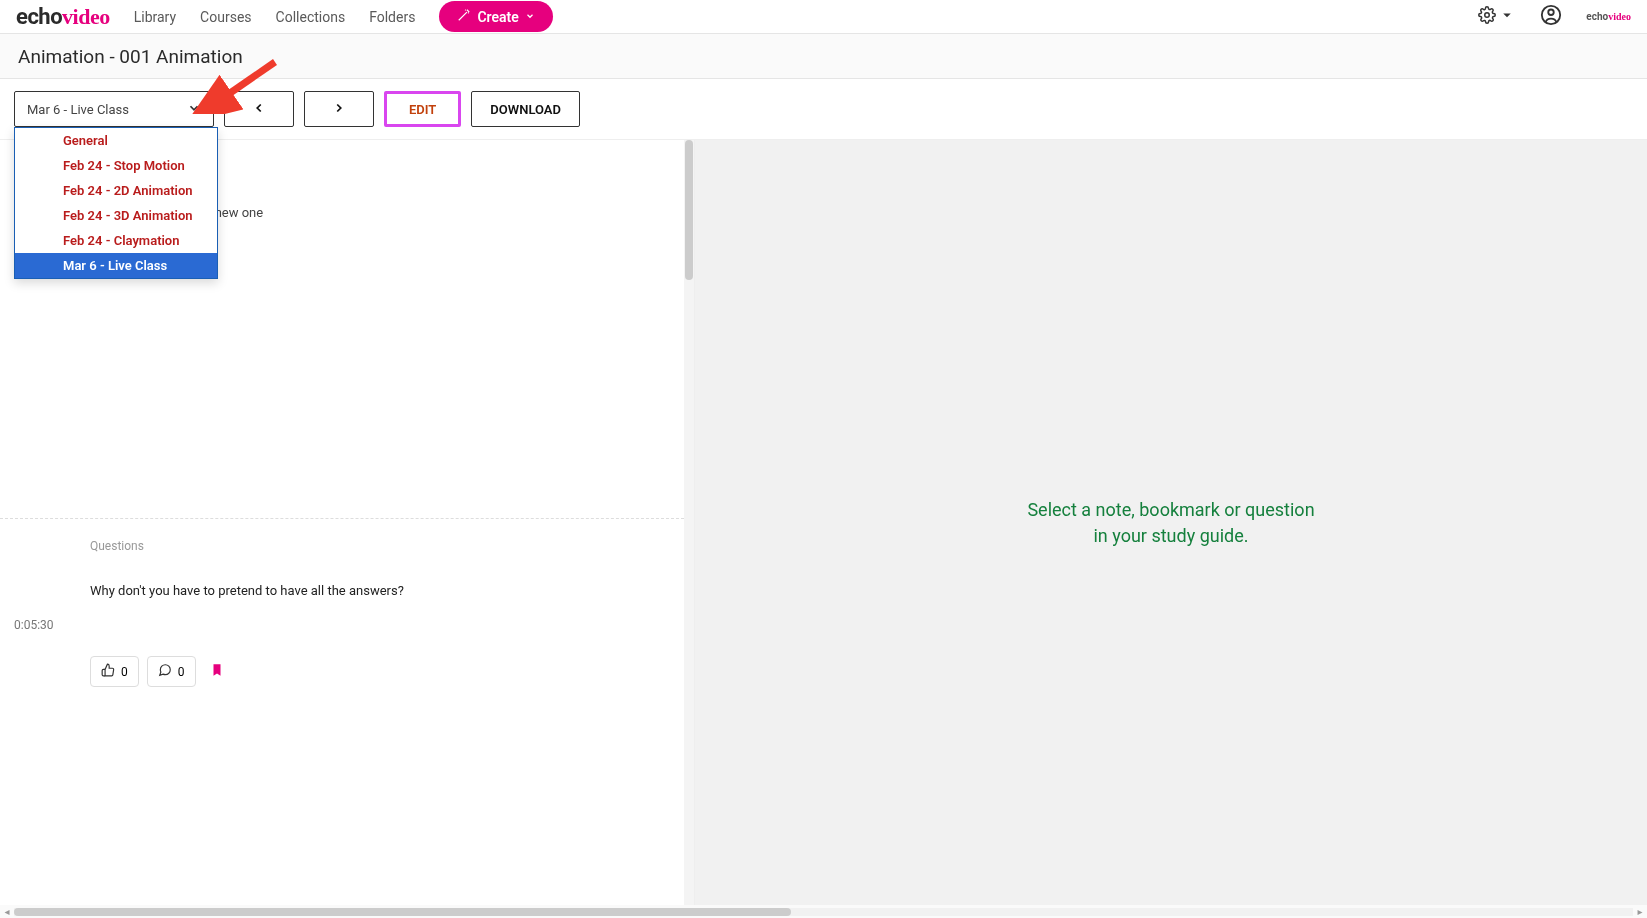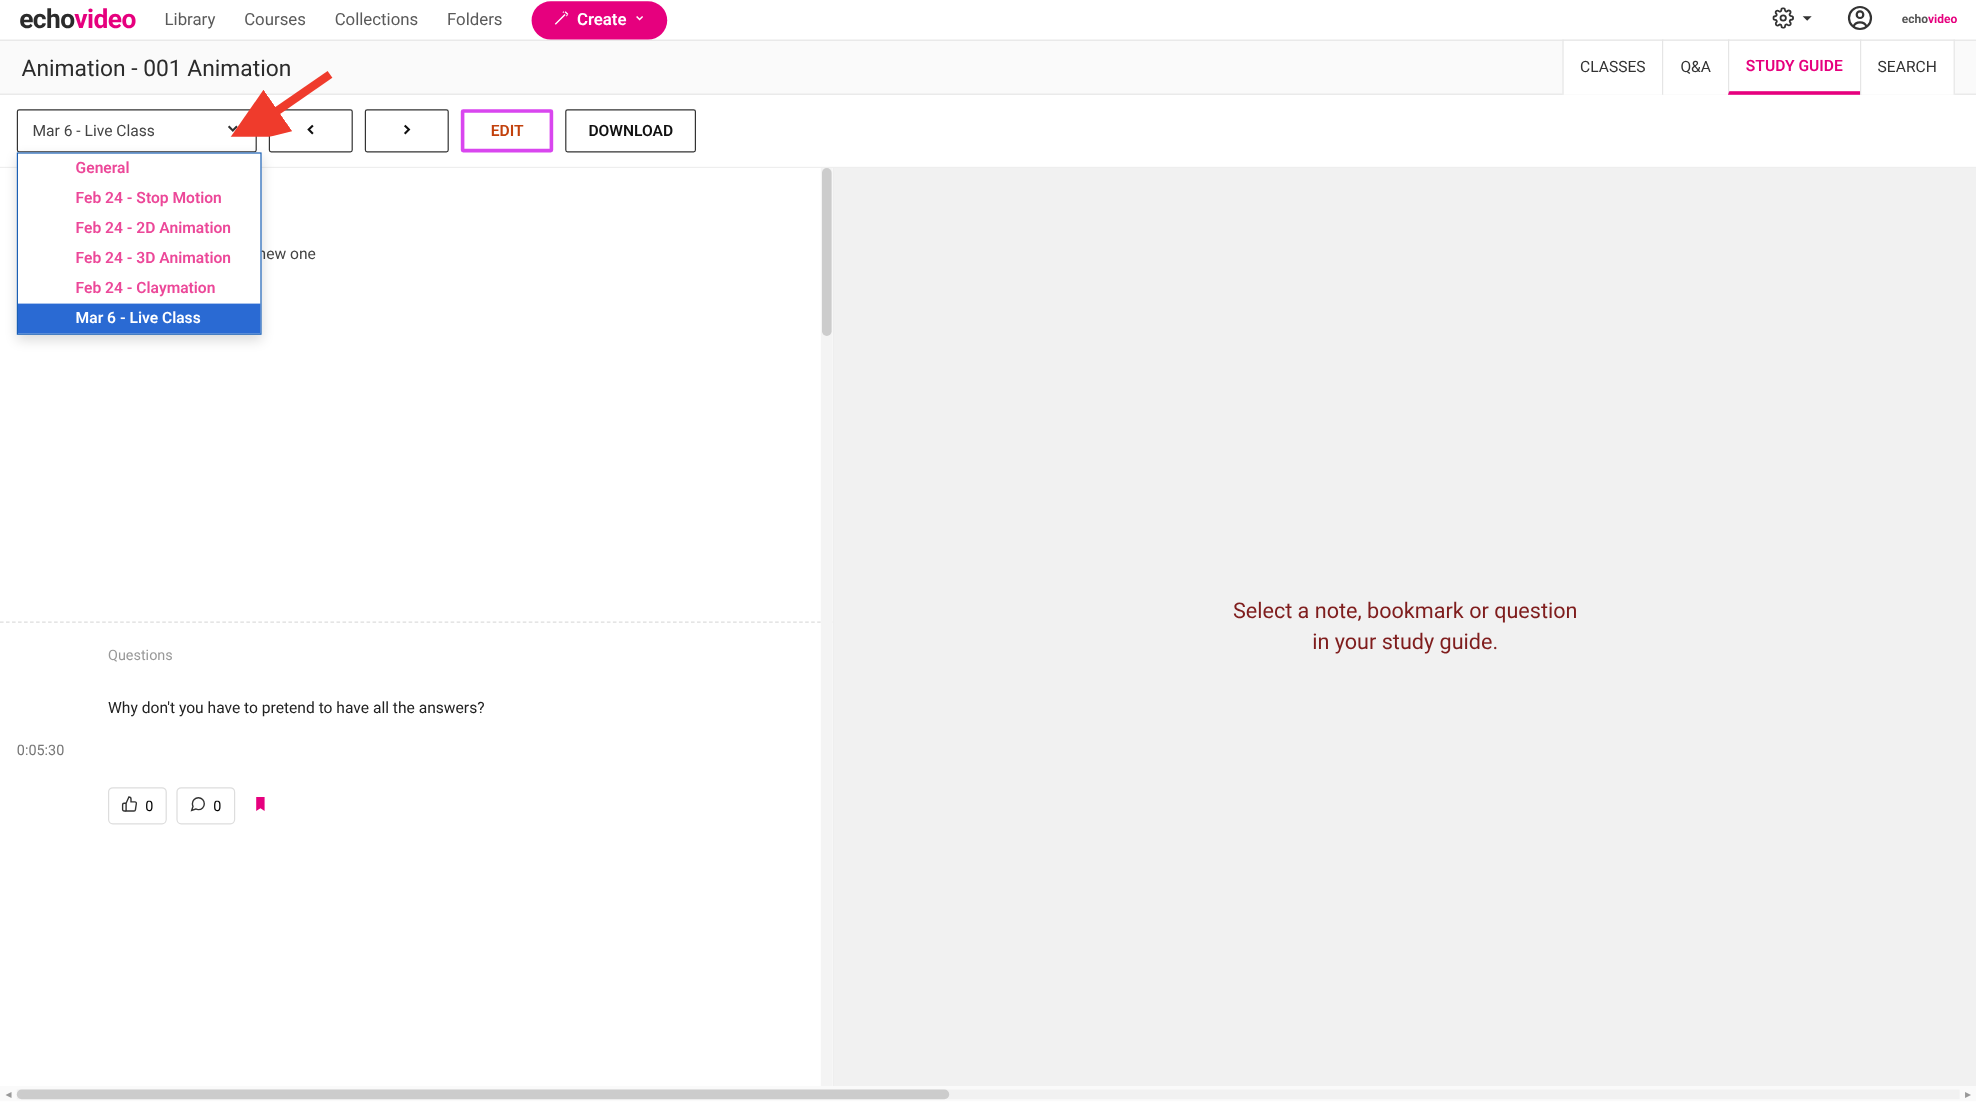--- a/index.html
+++ b/index.html
@@ -2,21 +2,21 @@
 <html><head>
 <meta charset="utf-8">
 <style>
 * { margin: 0; padding: 0; box-sizing: border-box; font-family: -apple-system, BlinkMacSystemFont, "Segoe UI", Roboto, Arial, sans-serif; }
 body { background: #fff; height: 918px; overflow: hidden; position: relative; }
 
 
 .topnav { height: 33px; display: flex; align-items: center; padding: 0 16px; gap: 24px; }
 .logo { font-size: 22px; font-weight: 700; letter-spacing: -0.5px; }
 .logo-echo { color: #2b2b2b; }
-.logo-video { color: #e6007e; }
+.logo-video { color: #e6007e; font-family: Liberation Serif, serif; }
 .navlink { font-size: 14px; color: #5a5a5a; cursor: pointer; }
 .create-btn { background: #e6007e; color: #fff; border: none; padding: 7px 18px; border-radius: 18px; font-size: 14px; font-weight: 600; display: flex; align-items: center; gap: 6px; cursor: pointer; }
 .create-wand { font-size: 13px; }
 .create-chev { font-size: 10px; }
 .topnav-spacer { flex: 1; }
 .gear { cursor: pointer; display: flex; align-items: center; gap: 2px; }
 .gear svg { width: 18px; height: 18px; }
 .profile { cursor: pointer; }
 .profile svg { width: 22px; height: 22px; }
 .smalllogo { font-size: 10px; font-weight: 700; }
@@ -36,31 +36,31 @@
 .toolbar { display: flex; align-items: center; padding: 12px 14px; gap: 10px; border-bottom: 1px solid #eee; }
 .dropdown-wrap { position: relative; }
 .dropdown-btn { width: 200px; height: 36px; border: 1px solid #333; background: #fff; display: flex; align-items: center; justify-content: space-between; padding: 0 12px; font-size: 13px; color: #444; cursor: pointer; border-radius:2px;}
 .navbtn { width: 70px; height: 36px; border: 1px solid #333; background: #fff; display: flex; align-items: center; justify-content: center; cursor: pointer; border-radius:2px;}
 .navbtn svg{width:14px;height:14px;}
 .edit-btn { height: 36px; padding: 0 22px; border: 3px solid #d946ef; background: #fff; color: #c2410c; font-size: 13px; font-weight: 600; cursor: pointer; border-radius:2px;}
 .dl-btn { height: 36px; padding: 0 18px; border: 1px solid #333; background: #fff; color: #111; font-size: 13px; font-weight: 600; cursor: pointer; border-radius:2px;text-align:right;}
 
 
 .dropdown-list { position: absolute; top: 36px; left: 0; width: 204px; border: 1px solid #1a5fb4; background: #fff; box-shadow: 0 4px 10px rgba(0,0,0,0.15); z-index: 50; }
-.dd-item { padding: 5px 10px 5px 48px; font-size: 13px; color: #ec4899; cursor: pointer; font-weight:600;}
+.dd-item { padding: 5px 10px 5px 48px; font-size: 13px; color: #b91c1c; cursor: pointer; font-weight:600;}
 .dd-item.selected { background: #2a6ad3; color: #fff; }
 
 
 .arrow-annot { position: absolute; top: 54px; left: 165px; width: 120px; height: 60px; pointer-events: none; z-index: 60; }
 
 
 .content { display: flex; height: calc(918px - 33px - 46px - 60px - 14px); }
 .leftpane { flex: 0 0 695px; border-right: 1px solid #eee; position: relative; overflow: hidden; }
 .rightpane { flex: 1; background: #f1f1f1; display: flex; flex-direction: column; align-items: center; justify-content: center; }
-.right-msg { font-size: 18px; color: #7f1d1d; text-align: center; line-height: 1.4; }
+.right-msg { font-size: 18px; color: #15803d; text-align: center; line-height: 1.4; }
 
 
 .leftrow { display: flex; padding: 8px 16px 8px 0; font-size: 13px; color: #333; }
 .timecell { flex: 0 0 80px; padding-left: 14px; color: #777; font-size: 12px; }
 .notecell { flex: 1; padding-left: 10px; }
 .notecell.faded { color: #444; }
 .notetext{ padding-top:2px;}
 
 .divider-dotted { border-top: 1px dashed #ddd; margin: 0; }
 
@@ -127,26 +127,20 @@
     </span>
   </div>
   <div class="smalllogo">
     <span class="logo-echo">echo</span><span class="logo-video">video</span>
   </div>
 </div>
 
 <div class="subhead">
   <div class="page-title">Animation - 001 Animation</div>
   <div class="subhead-spacer"></div>
-  <div class="tabs">
-    <div class="tab first">CLASSES</div>
-    <div class="tab">Q&amp;A</div>
-    <div class="tab active">STUDY GUIDE</div>
-    <div class="tab">SEARCH</div>
-  </div>
 </div>
 
 <div class="toolbar">
   <div class="dropdown-wrap">
     <div class="dropdown-btn">
       <span>Mar 6 - Live Class</span>
       <span>
         <svg viewBox="0 0 24 24" width="14" height="14" fill="none" stroke="#333" stroke-width="3">
             <path d="M6 9l6 6 6-6"></path>
           </svg>

